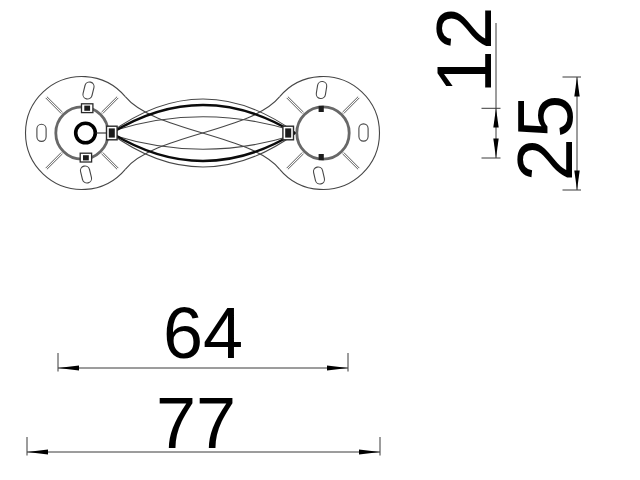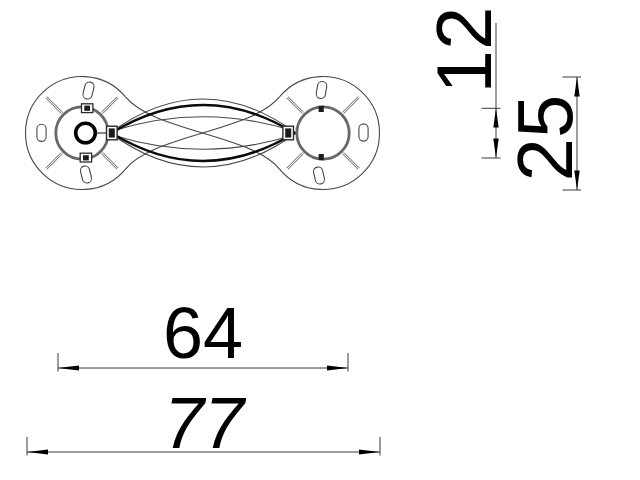--- a/index.html
+++ b/index.html
@@ -4,21 +4,21 @@
 <style>
   html,body{margin:0;padding:0;background:#ffffff;}
   body{width:640px;height:480px;position:relative;overflow:hidden;
        font-family:"Liberation Sans",sans-serif;}
   #sheet{position:absolute;left:0;top:0;width:640px;height:480px;}
   .dim-label{position:absolute;color:#000;font-weight:400;letter-spacing:0;
              text-align:center;white-space:nowrap;}
   .dim-h{width:160px;height:72px;line-height:72px;font-size:72px;}
   .dim-v{width:140px;height:80px;line-height:80px;font-size:78px;transform:rotate(-90deg);}
   #dim64-label{left:123px;top:297px;}
-  #dim77-label{left:124px;top:387px;font-style:italic;}
+  #dim77-label{left:116px;top:387px;}
   #dim12-label{left:394px;top:10px;}
   #dim25-label{left:475px;top:98px;}
 </style>
 </head>
 <body>
 
 <svg id="sheet" viewBox="0 0 640 480">
   <defs>
     <g id="spoke">
       <line x1="20.8" y1="-19.5" x2="36.3" y2="-35.1"></line>

